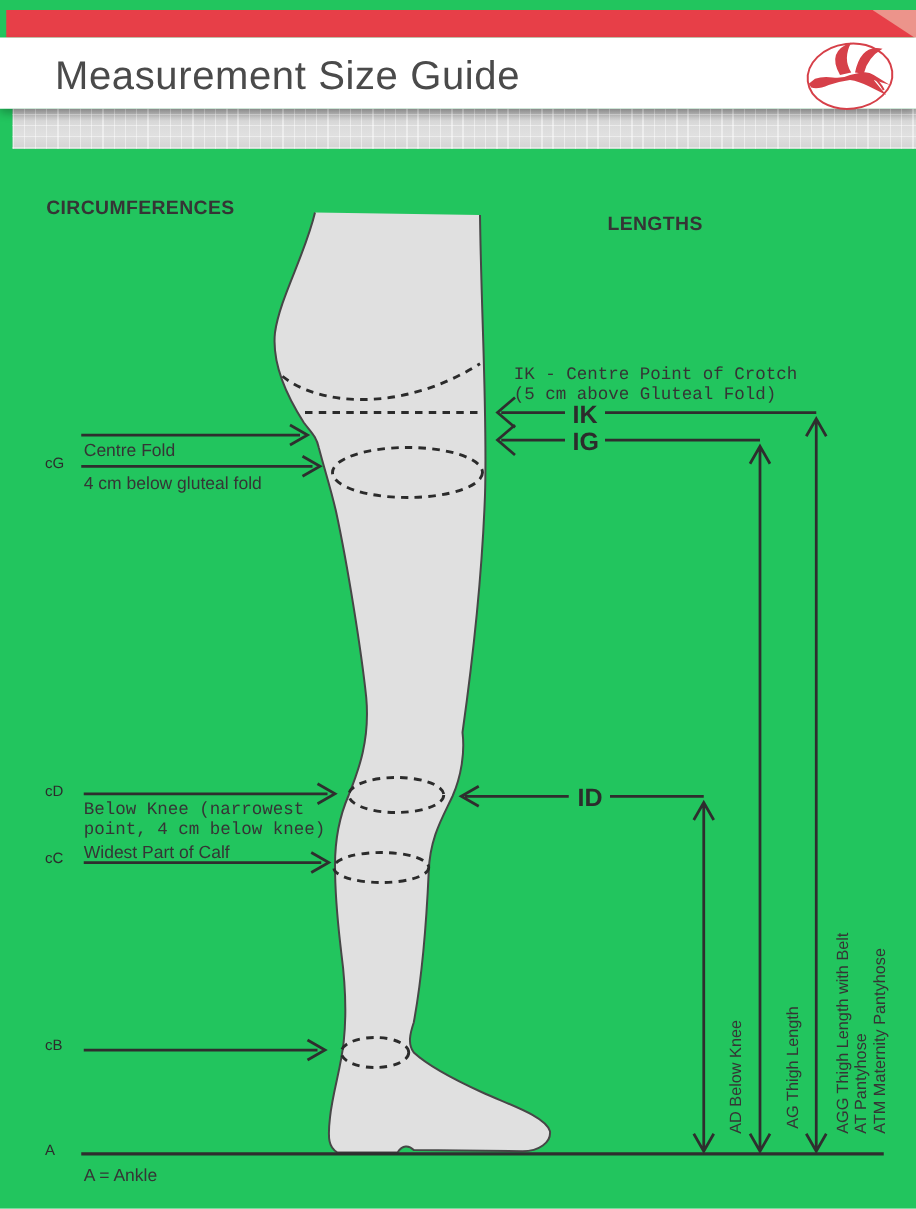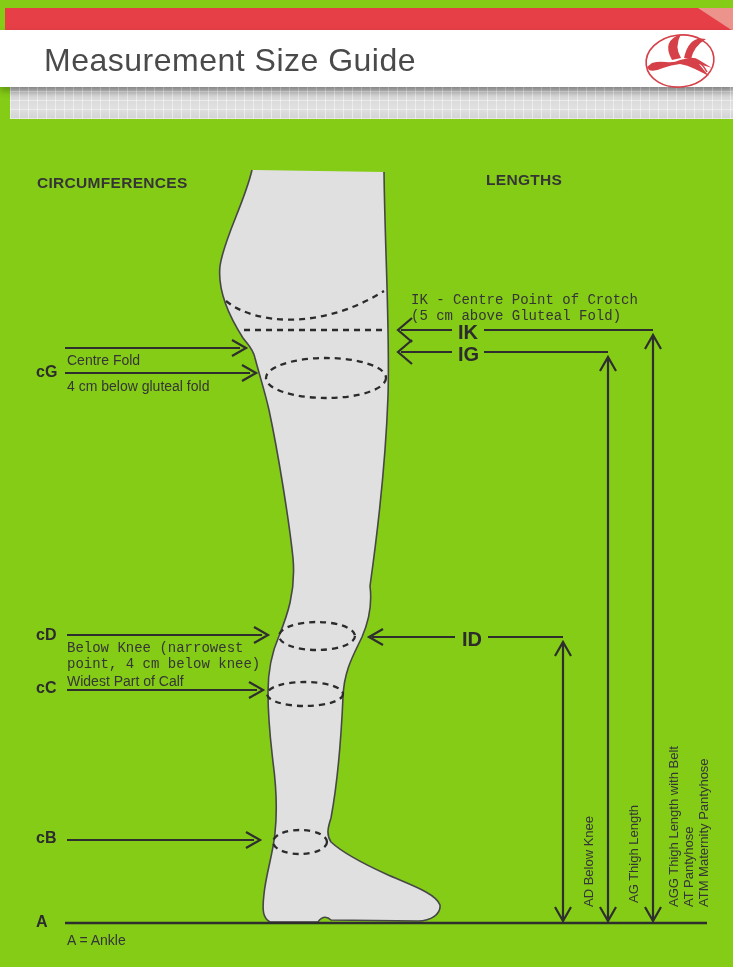--- a/index.html
+++ b/index.html
@@ -4,21 +4,21 @@
 <style>
   :root{
     --accent-red:#e73f48;
     --fold-red:#ec948b;
     --leg-fill:#e0e0e0;
     --line-dark:#2e2e2e;
     --title-gray:#4a4a4a;
   }
   html,body{margin:0;padding:0;background:#ffffff;}
   .page{
-    position:relative;width:733px;height:967px;background:#84cc16;
+    position:relative;width:733px;height:967px;background:#22c55e;
     font-family:"Liberation Sans", sans-serif;color:#303030;overflow:hidden;
   }
   .abs{position:absolute;}
   
   .topbar{left:5px;top:8px;width:728px;height:22px;background:var(--accent-red);}
   .fold{right:0;top:0;width:35px;height:23px;background:var(--fold-red);
         clip-path:polygon(0 0,100% 0,100% 100%);}
   .header-white{left:0;top:30px;width:733px;height:57px;background:#ffffff;
         box-shadow:0 4px 7px rgba(0,0,0,0.28);z-index:1;}
   .page-title{left:44px;top:42px;font-size:32px;font-weight:400;color:var(--title-gray);
@@ -27,21 +27,21 @@
   .band{left:10px;top:87px;width:723px;height:32px;
         background-image:
           repeating-linear-gradient(90deg, rgba(255,255,255,0.45) 0 1px, rgba(255,255,255,0) 1px 9px),
           repeating-linear-gradient(0deg, rgba(255,255,255,0.45) 0 1px, rgba(255,255,255,0) 1px 9px),
           linear-gradient(#b4b4b4, #d8d8d8 30%, #e0e0e0 65%, #d3d3d3);
   }
   
   .th{font-size:15.5px;font-weight:700;color:#353535;letter-spacing:0.3px;white-space:nowrap;}
   .t{font-size:14px;color:#353535;line-height:16px;white-space:nowrap;}
   .t span{display:block;font-family:Liberation Mono, monospace;}
-  .tb{font-size:16px;font-weight:700;color:#2c2c2c;white-space:nowrap;}
+  .tb{font-size:12px;font-weight:400;color:#2c2c2c;white-space:nowrap;}
   .lbl{font-size:20px;font-weight:700;color:#2c2c2c;white-space:nowrap;}
   .tr{font-size:13px;color:#353535;line-height:15px;white-space:nowrap;
       transform-origin:0 0;transform:rotate(-90deg);}
   .tr span{display:block;}
   
   svg.diagram{left:0;top:0;}
   .leg{fill:var(--leg-fill);stroke:#474747;stroke-width:1.6;}
   .ln{stroke:var(--line-dark);stroke-width:2.2;fill:none;stroke-linecap:butt;stroke-linejoin:miter;}
   .floorln{stroke:var(--line-dark);stroke-width:2.6;fill:none;}
   .dash{stroke:#2b2b2b;stroke-width:2.3;fill:none;stroke-dasharray:6 5;}
@@ -117,21 +117,21 @@
 
     <path class="ln" d="M412,318 L398,330 L412,342 M401,330 H452 M484,330 H653"></path>
     <path class="ln" d="M412,340 L398,352 L412,364 M401,352 H452 M484,352 H608"></path>
     <path class="ln" d="M383,629 L369,637 L383,645 M372,637 H455 M488,637 H563"></path>
 
     <path class="ln" d="M563,642 V921 M555,656 L563,642 L571,656 M555,907 L563,921 L571,907"></path>
     <path class="ln" d="M608,357 V921 M600,371 L608,357 L616,371 M600,907 L608,921 L616,907"></path>
     <path class="ln" d="M653,335 V921 M645,349 L653,335 L661,349 M645,907 L653,921 L661,907"></path>
   </svg>
 
-  <div class="abs th" style="left:37px;top:174px">CIRCUMFERENCES</div>
+  <div class="abs th" style="left:37px;top:158px">CIRCUMFERENCES</div>
   <div class="abs th" style="left:486px;top:171px">LENGTHS</div>
 
   <div class="abs tb" style="left:36px;top:363px">cG</div>
   <div class="abs t" style="left:67px;top:352px">Centre Fold</div>
   <div class="abs t" style="left:67px;top:378px">4 cm below gluteal fold</div>
 
   <div class="abs tb" style="left:36px;top:626px">cD</div>
   <div class="abs t" style="left:67px;top:640px">
     <span>Below Knee (narrowest</span>
     <span>point, 4 cm below knee)</span>

